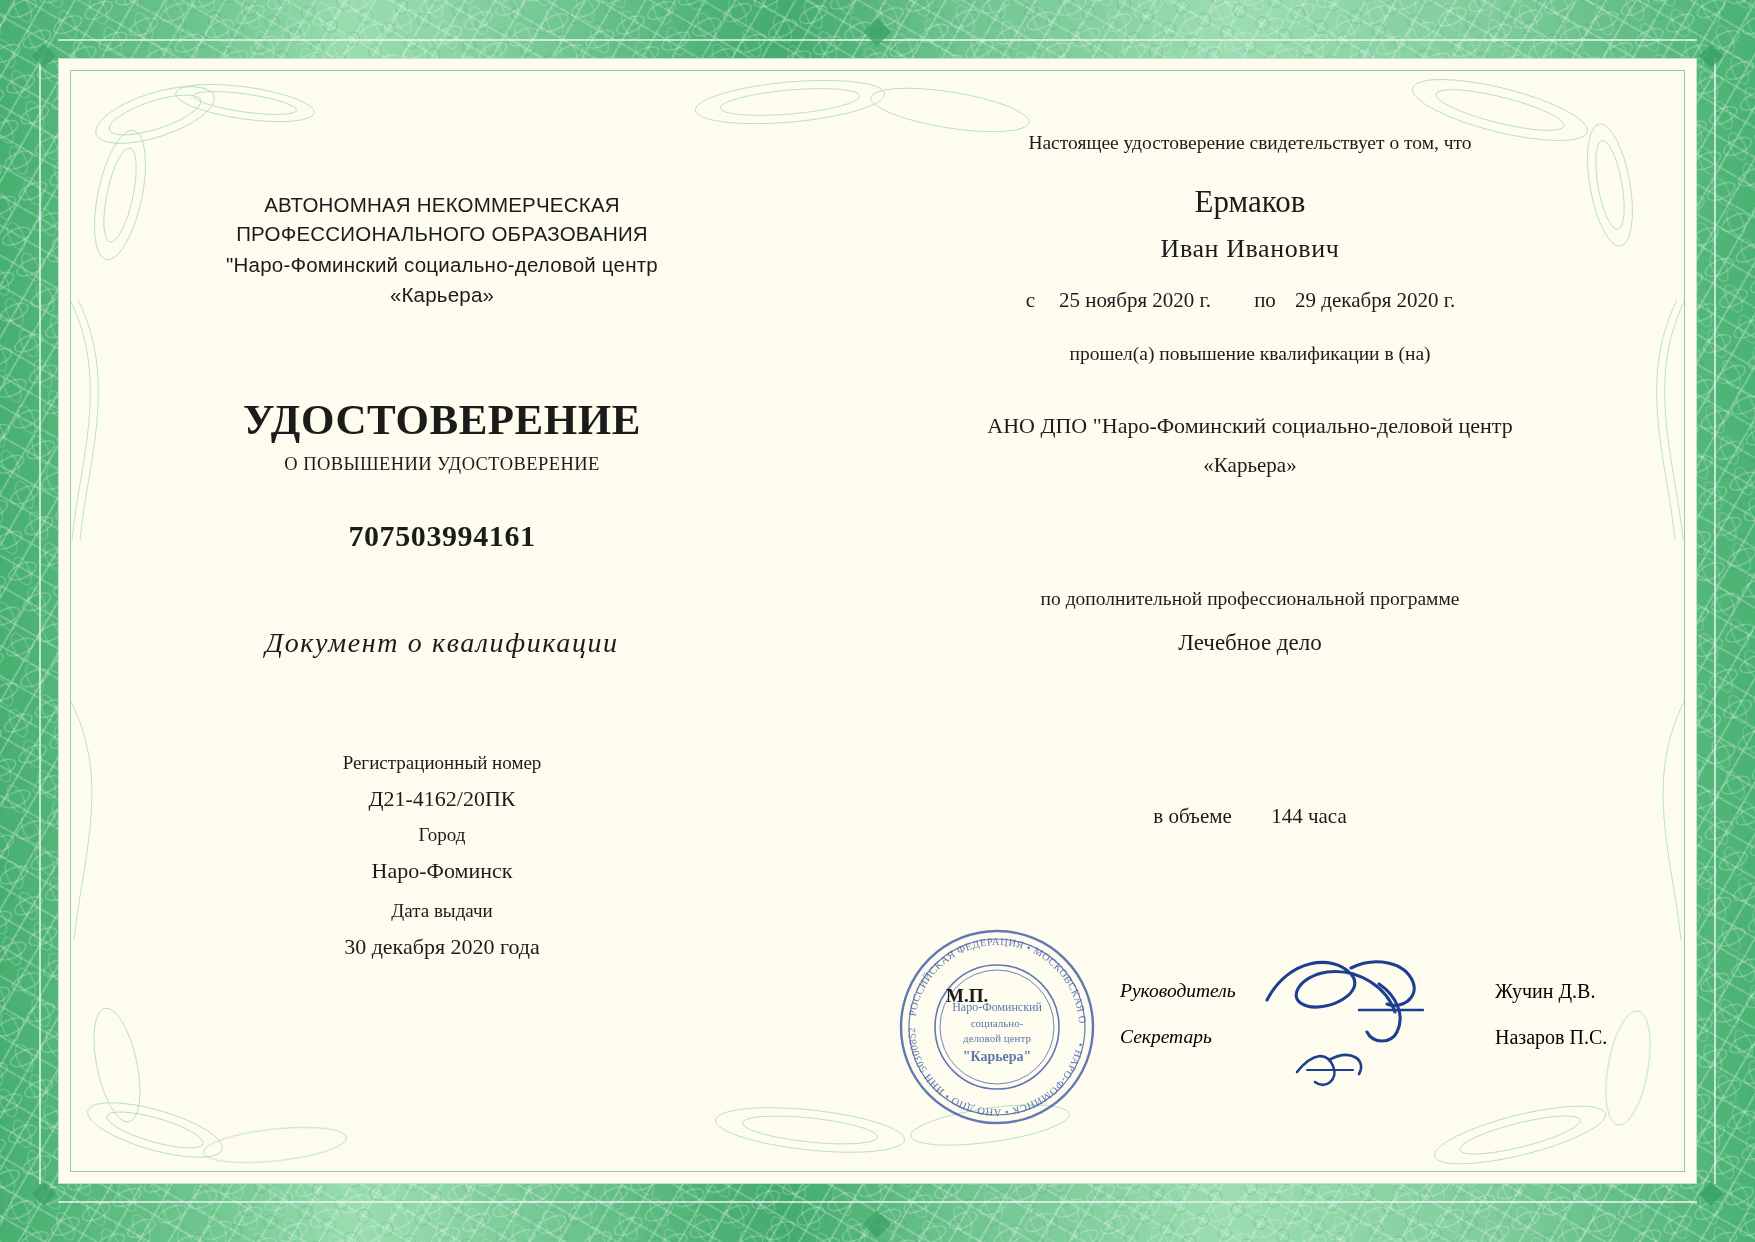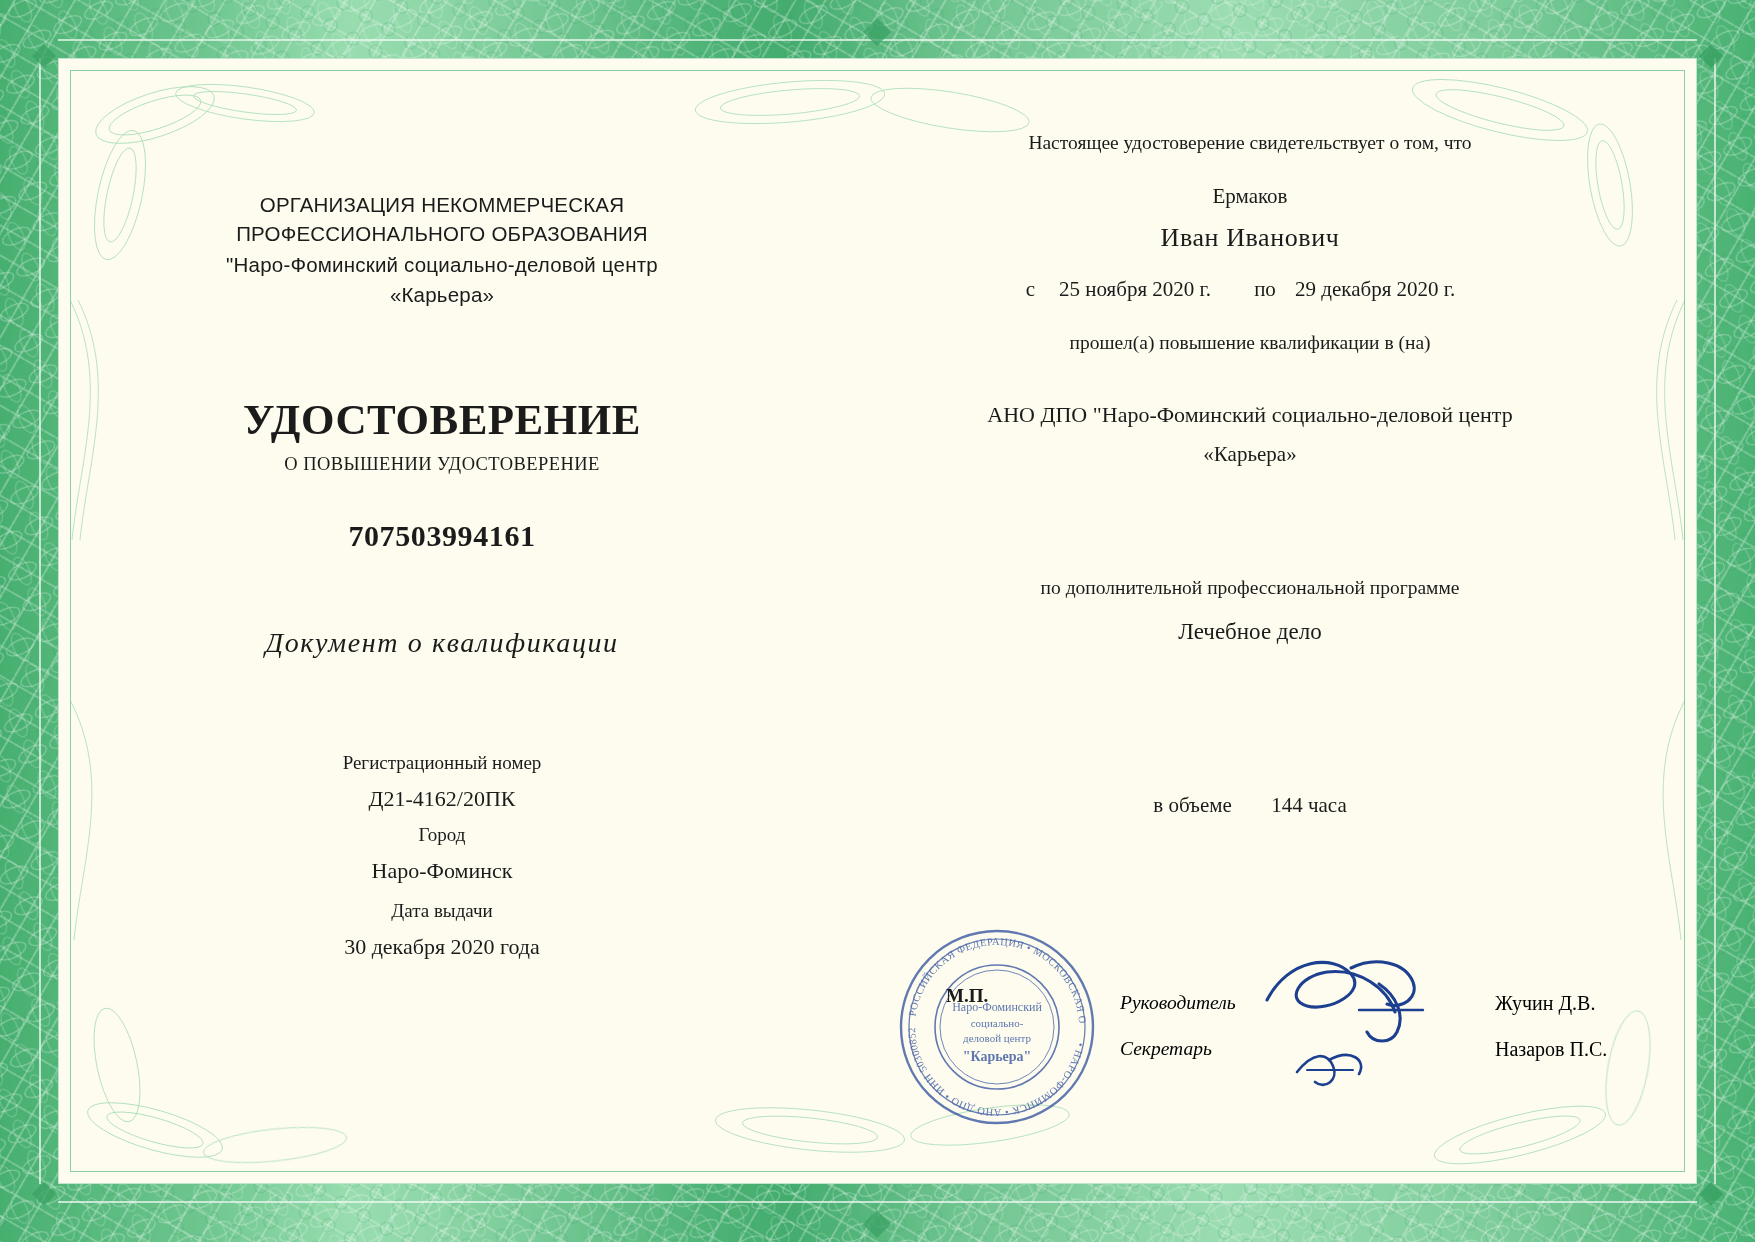--- a/index.html
+++ b/index.html
@@ -135,21 +135,21 @@
     top: 132px;
     width: 740px;
     text-align: center;
     color: #1b1b1b;
   }
   .r-intro {
     font-size: 19.5px;
   }
   .r-surname {
     margin-top: 30px;
-    font-size: 21px;
+    font-size: 31px;
   }
   .r-name {
     margin-top: 14px;
     font-size: 26px;
     letter-spacing: .6px;
   }
   .r-period {
     margin-top: 24px;
     font-size: 21px;
     display: flex;
@@ -191,21 +191,21 @@
   
   .sign-area {
     position: absolute;
     left: 1120px;
     top: 980px;
     width: 520px;
     font-size: 19px;
   }
   .sign-row {
     display: flex;
-    align-items: center;
+    align-items: flex-start;
     height: 46px;
   }
   .sign-role {
     width: 160px;
     font-style: italic;
     font-size: 19.5px;
   }
   .sign-gap { flex: 1; }
   .sign-person {
     width: 145px;
@@ -335,21 +335,21 @@
       <path d="M1685 700 C 1643 780, 1673 860, 1681 940"></path>
     </g>
   </svg>
 
   <div class="inner-frame-line"></div>
 
   <div class="content">
 
     <div class="left-col">
       <div class="org-name">
-        <div class="org-line1">ОРГАНИЗАЦИЯ НЕКОММЕРЧЕСКАЯ</div>
+        <div class="org-line1">АВТОНОМНАЯ НЕКОММЕРЧЕСКАЯ</div>
         <div class="org-line3">ПРОФЕССИОНАЛЬНОГО ОБРАЗОВАНИЯ</div>
         <div class="org-line4">"Наро-Фоминский социально-деловой центр</div>
         <div class="org-line5">«Карьера»</div>
       </div>
 
       <div class="title-main">УДОСТОВЕРЕНИЕ</div>
       <div class="title-sub">О ПОВЫШЕНИИ УДОСТОВЕРЕНИЕ</div>
 
       <div class="serial">707503994161</div>
 

